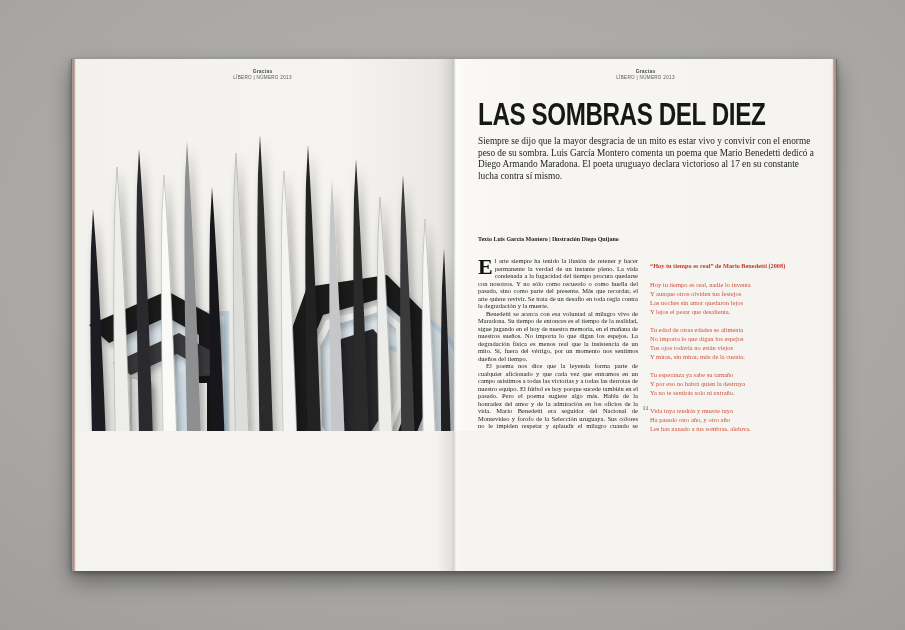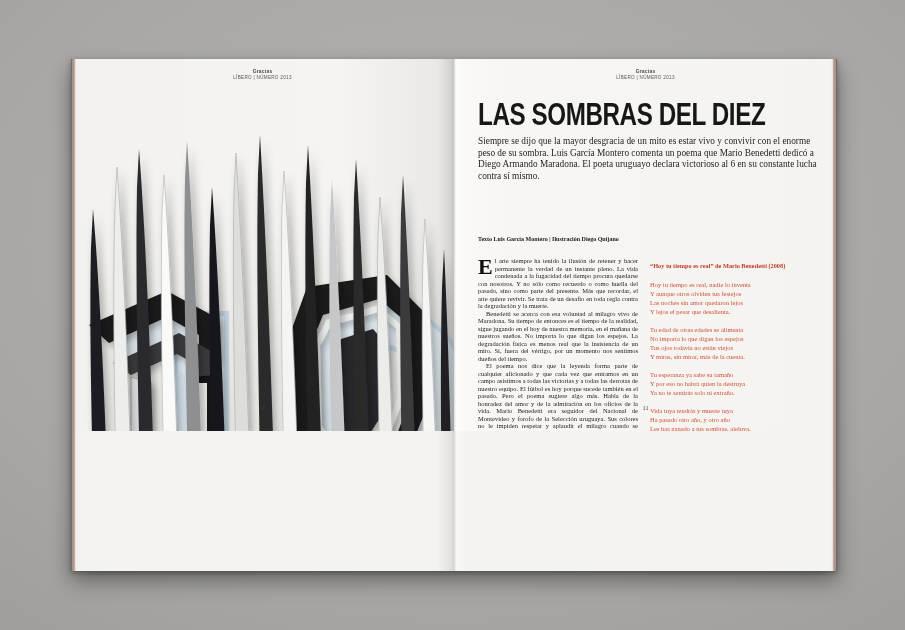--- a/index.html
+++ b/index.html
@@ -125,21 +125,21 @@
     </div>
 
     <div class="page page-right">
       <div class="running-head">
         <div class="rh1">Gracias</div>
         <div class="rh2">LÍBERO | NÚMERO 2013</div>
       </div>
 
       <div class="title">LAS SOMBRAS DEL DIEZ</div>
 
-      <div class="intro">Siempre se dijo que la mayor desgracia de un mito es estar vivo y convivir con el enorme peso de su sombra. Luis García Montero comenta un poema que Mario Benedetti dedicó a Diego Armando Maradona. El poeta uruguayo declara victorioso al 6 en su constante lucha contra sí mismo.</div>
+      <div class="intro">Siempre se dijo que la mayor desgracia de un mito es estar vivo y convivir con el enorme peso de su sombra. Luis García Montero comenta un poema que Mario Benedetti dedicó a Diego Armando Maradona. El poeta uruguayo declara victorioso al 17 en su constante lucha contra sí mismo.</div>
 
       <div class="byline">Texto Luis García Montero | Ilustración Diego Quijano</div>
 
       <div class="col-body">
         <p><span class="dropcap">E</span><span>l arte siempre ha tenido la ilusión de retener y hacer permanente la verdad de un instante pleno. La vida condenada a la fugacidad del tiempo procura quedarse con nosotros. Y no sólo como recuerdo o como huella del pasado, sino como parte del presente. Más que recordar, el arte quiere revivir. Se trata de un desafío en toda regla contra la degradación y la muerte.</span></p>
         <p class="indent">Benedetti se acerca con esa voluntad al milagro vivo de Maradona. Su tiempo de entonces es el tiempo de la realidad, sigue jugando en el hoy de nuestra memoria, en el mañana de nuestros sueños. No importa lo que digan los espejos. La degradación física es menos real que la insistencia de un mito. Sí, fuera del vértigo, por un momento nos sentimos dueños del tiempo.</p>
         <p class="indent">El poema nos dice que la leyenda forma parte de cualquier aficionado y que cada vez que entramos en un campo asistimos a todas las victorias y a todas las derrotas de nuestro equipo. El fútbol es hoy porque sucede también en el pasado. Pero el poema sugiere algo más. Habla de la honradez del amor y de la admiración en los oficios de la vida. Mario Benedetti era seguidor del Nacional de Montevideo y forofo de la Selección uruguaya. Sus colores no le impiden respetar y aplaudir el milagro cuando se produce en otra camiseta. Pese a los enfados y las arbitrariedades, el amor al fútbol implica el reconocimiento del otro.</p>
         <p class="indent">Una última cosa. Si se trata de Maradona, preciso reconocer que los versos no pueden aludir sólo al paso del tiempo y a la degradación física. Don Diego Armando ha hecho y dicho muchas tonterías como jugador en decadencia, entrenador y ciudadano. Pero la calidad de lo que fue impone una extraña y vigente autoridad en el perdón. Las admiraciones permiten decir que no y discrepar sin perder el respeto. En algunos momentos desaparece incluso la tristeza: “Ha pasado otro año y otro año / le has robado tus sombras”. ▪</p>
       </div>
 

